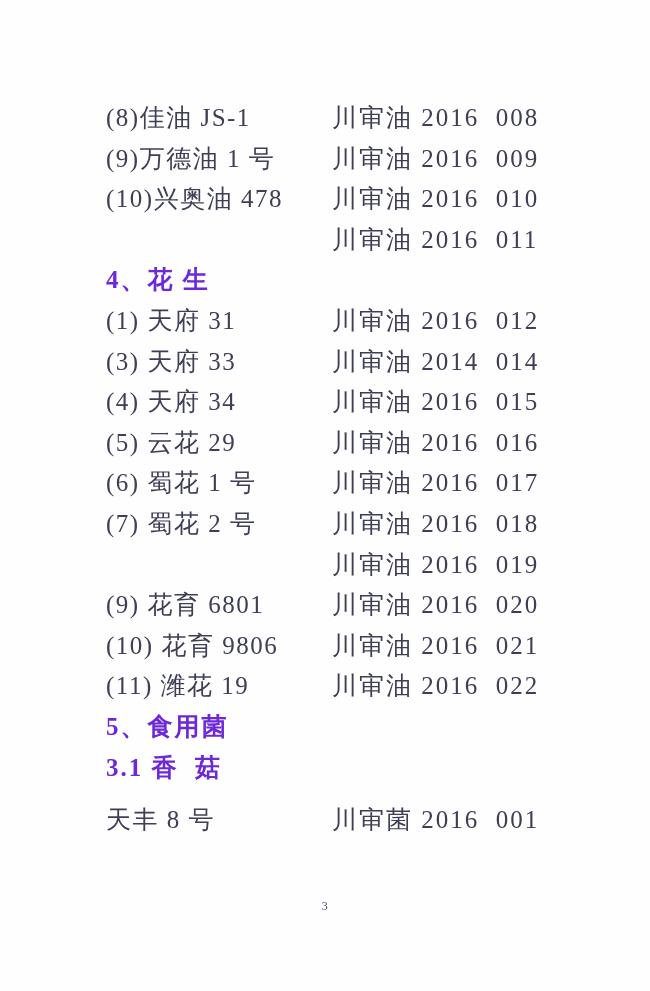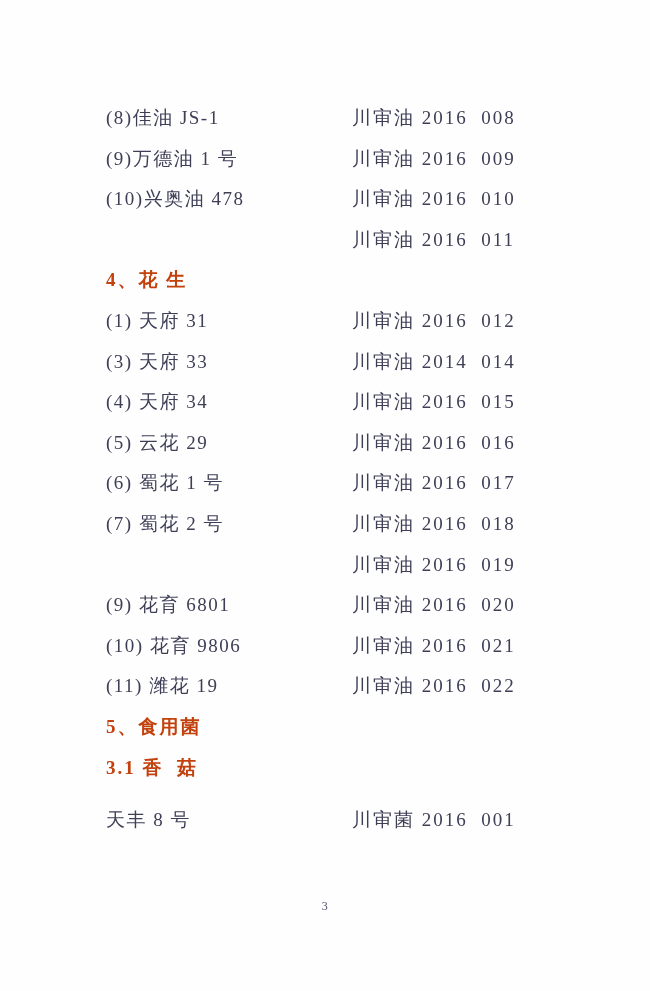--- a/index.html
+++ b/index.html
@@ -19,42 +19,42 @@
   .rows {
     position: absolute;
     top: 106px;
     left: 0;
     width: 650px;
   }
   .row {
     position: relative;
     height: 40.6px;
     line-height: 24px;
-    font-size: 19px;
+    font-size: 25px;
     color: #3e3e56;
     white-space: pre;
   }
   .row.extra-gap {
     margin-top: 12px;
   }
   .row .label {
     position: absolute;
     left: 106px;
     top: 0;
     letter-spacing: 1.5px;
   }
   .row .code {
     position: absolute;
-    left: 352px;
+    left: 332px;
     top: 0;
     letter-spacing: 2px;
   }
   .row.heading .label {
     font-weight: bold;
-    color: #c2410c;
+    color: #6d28d9;
     letter-spacing: 2px;
   }
   .page-number {
     position: absolute;
     top: 899px;
     left: 0;
     width: 650px;
     text-align: center;
     font-size: 12px;
     color: #4a4a66;

